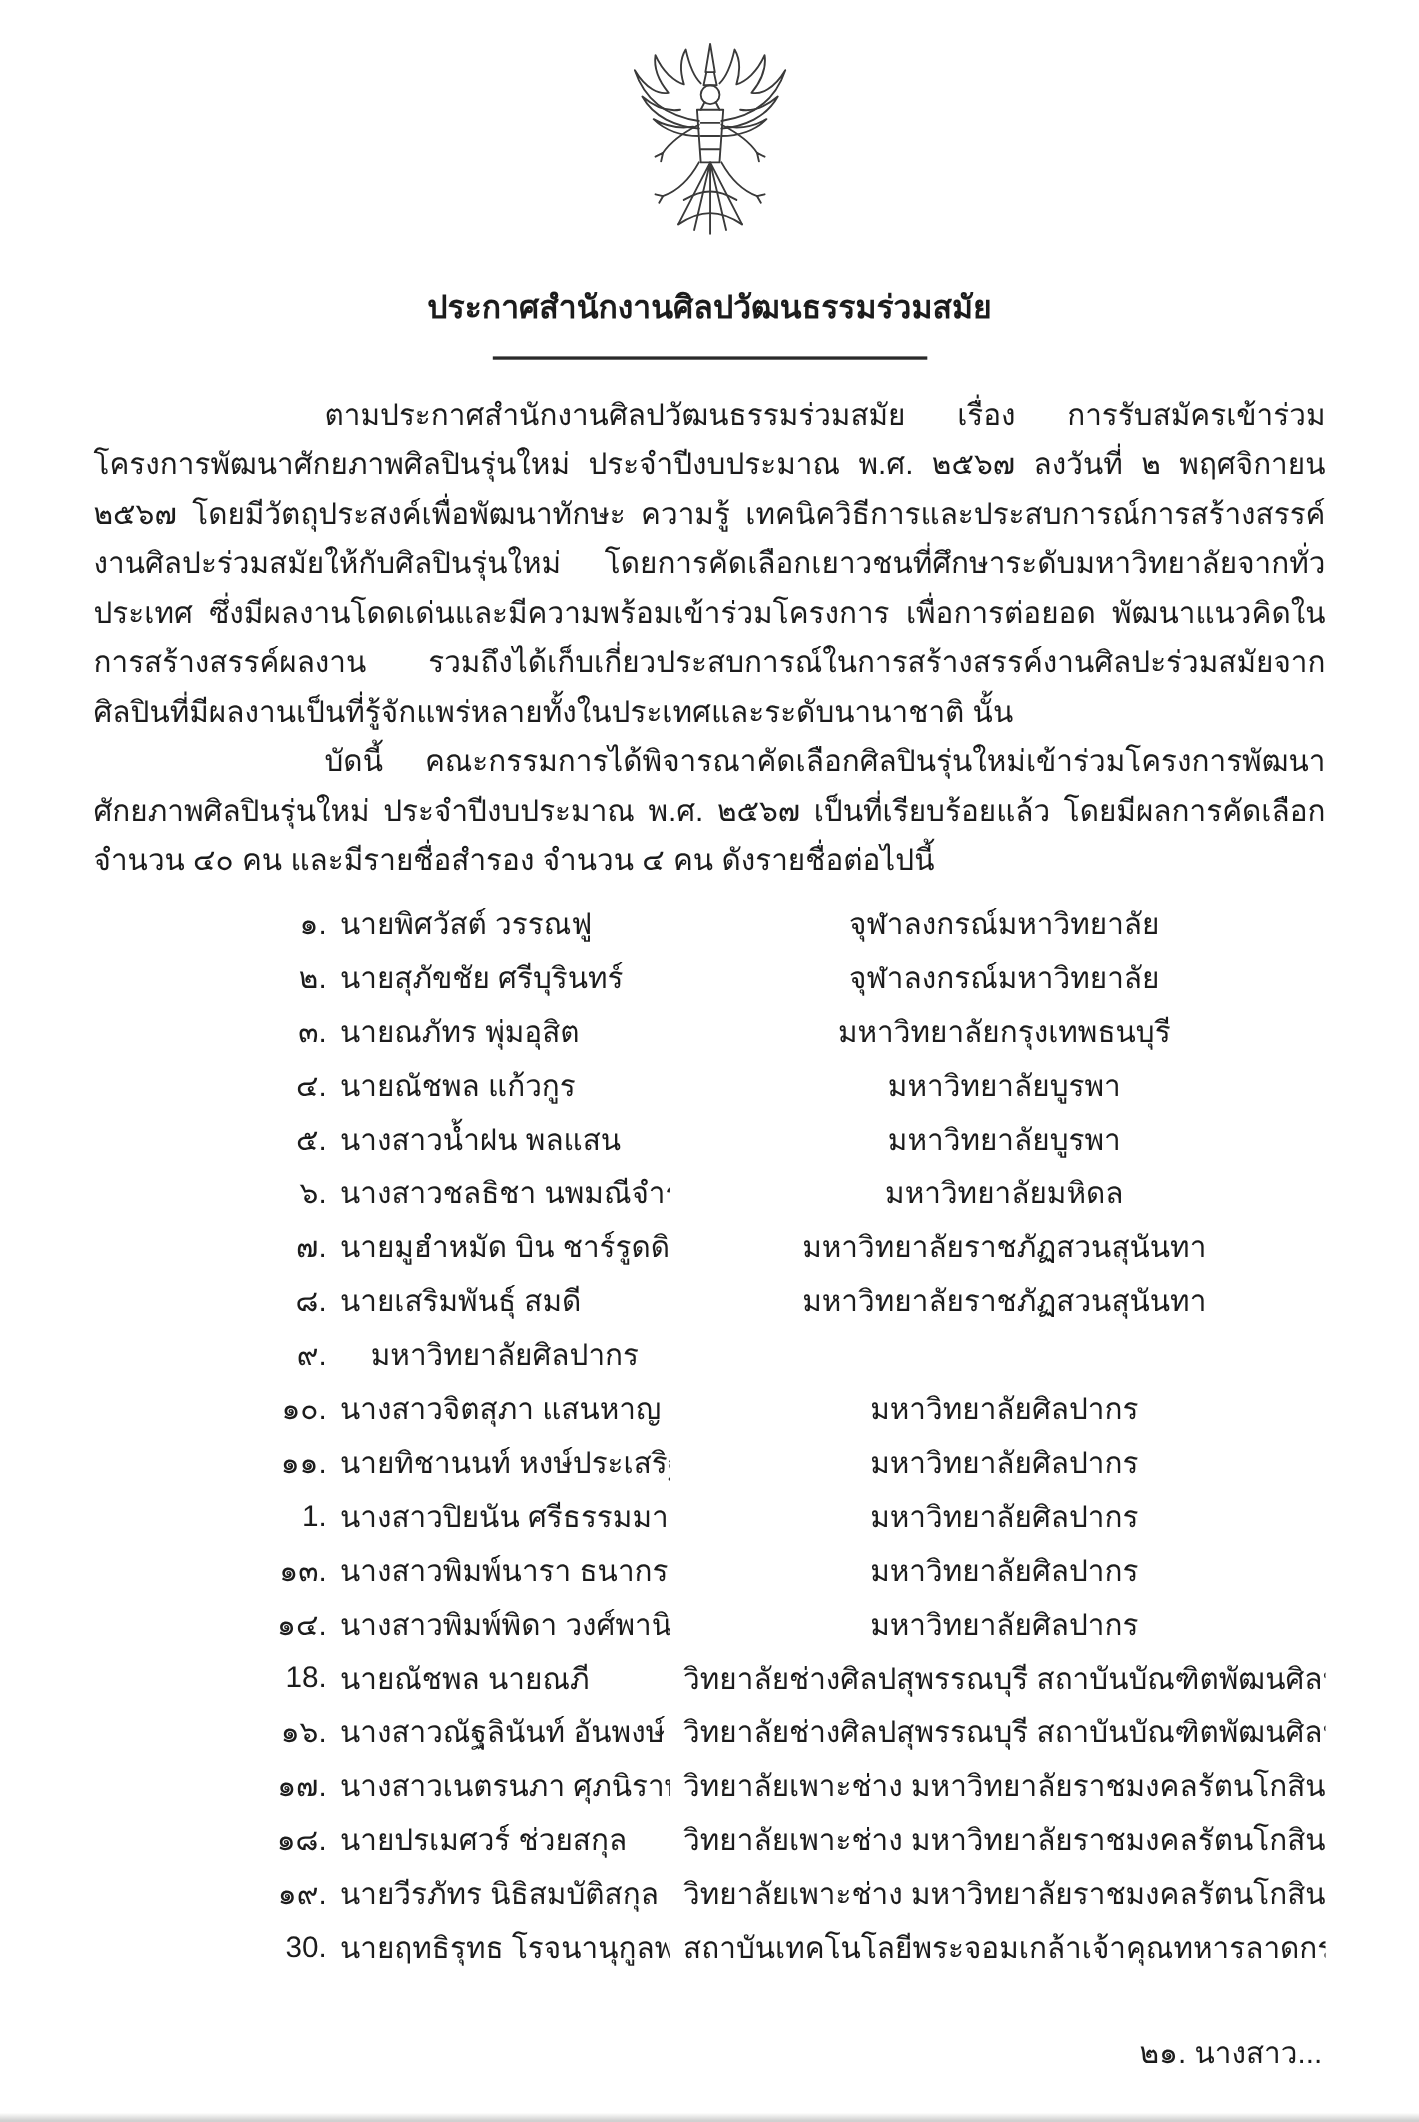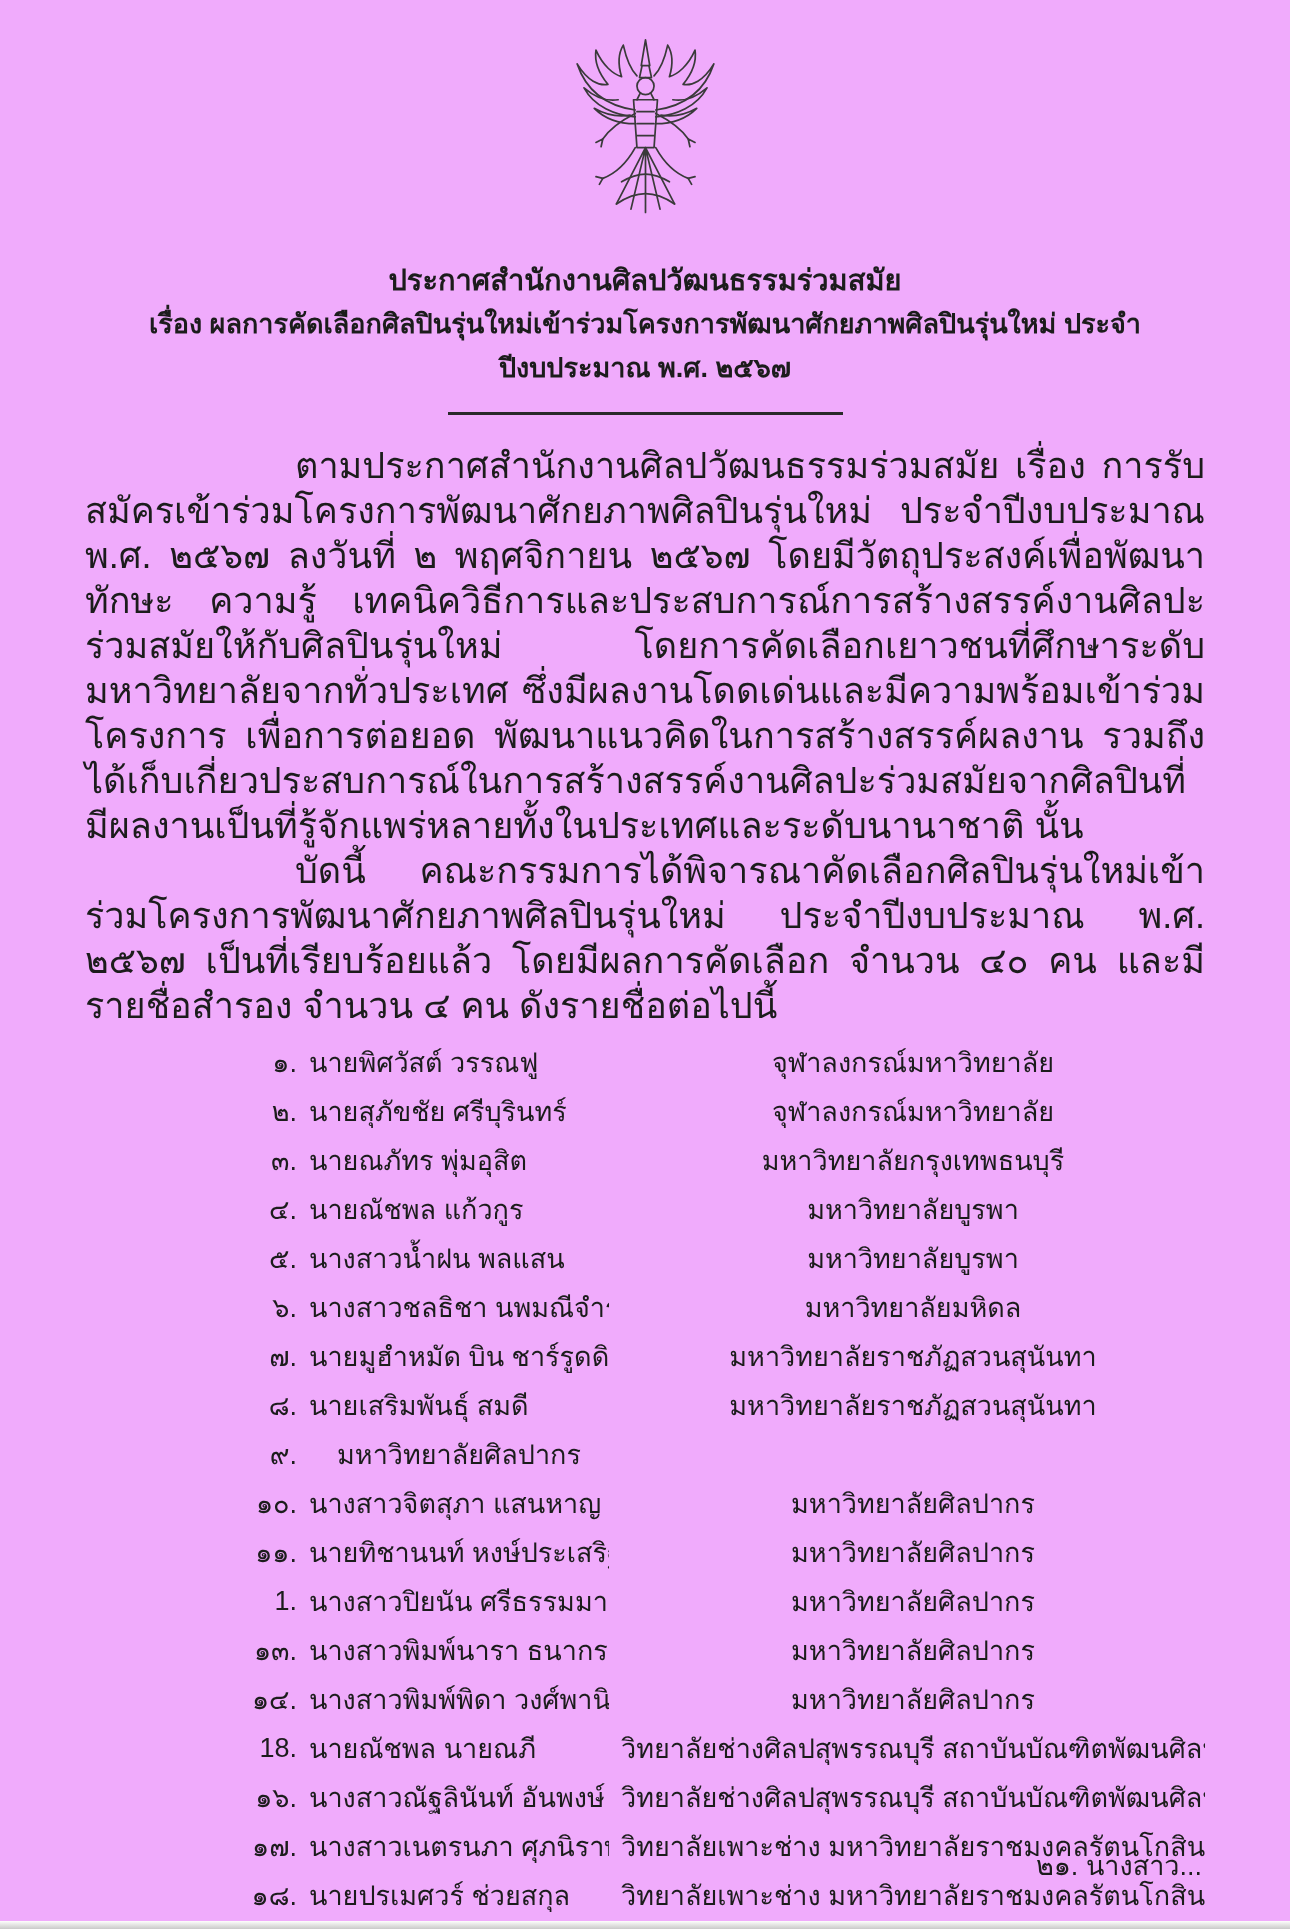--- a/index.html
+++ b/index.html
@@ -6,21 +6,21 @@
   body{
     background:#e8e8e8;
     font-family:"Liberation Sans","DejaVu Sans",sans-serif;
     -webkit-font-smoothing:antialiased;
   }
   .page{
     position:relative;
     width:1290px;
     height:1929px;
     margin:0 auto;
-    background:#f0abfc;
+    background:#ffffff;
     color:#1c1c1c;
     overflow:hidden;
     box-shadow:0 0 6px rgba(0,0,0,.25);
   }
   .inner{
     padding:28px 85px 0 85px;
   }
   
   .emblem-wrap{
     text-align:center;
@@ -46,21 +46,21 @@
   }
   .divider{
     width:395px;
     height:3px;
     background:#2a2a2a;
     margin:22px auto 0 auto;
   }
   
   .body-text{
     margin-top:28px;
-    font-size:36px;
+    font-size:27px;
     line-height:45px;
     text-align:justify;
   }
   .body-text p{
     margin:0;
     text-indent:210px;
   }
   
   .list{
     margin-top:10px;
@@ -134,21 +134,20 @@
         <path d="M120 140 L86 206 M120 140 L103 212 M120 140 L120 216 M120 140 L137 212 M120 140 L154 206"></path>
         <path d="M86 206 C98 198 110 194 120 194 C130 194 142 198 154 206"></path>
         <path d="M92 180 C102 174 112 171 120 171 C128 171 138 174 148 180"></path>
 
         <path d="M108 140 C98 158 86 170 70 176 M132 140 C142 158 154 170 170 176"></path>
         <path d="M70 176 l-8 -2 M70 176 l-4 7 M170 176 l8 -2 M170 176 l4 7"></path>
       </svg>
     </div>
 
     <div class="doc-title">ประกาศสำนักงานศิลปวัฒนธรรมร่วมสมัย</div>
-    <div class="doc-subject">เรื่อง  ผลการคัดเลือกศิลปินรุ่นใหม่เข้าร่วมโครงการพัฒนาศักยภาพศิลปินรุ่นใหม่ ประจำปีงบประมาณ พ.ศ. ๒๕๖๗</div>
     <div class="divider"></div>
 
     <div class="body-text">
         <p>ตามประกาศสำนักงานศิลปวัฒนธรรมร่วมสมัย เรื่อง การรับสมัครเข้าร่วมโครงการพัฒนาศักยภาพศิลปินรุ่นใหม่ ประจำปีงบประมาณ พ.ศ. ๒๕๖๗ ลงวันที่ ๒ พฤศจิกายน ๒๕๖๗ โดยมีวัตถุประสงค์เพื่อพัฒนาทักษะ ความรู้ เทคนิควิธีการและประสบการณ์การสร้างสรรค์งานศิลปะร่วมสมัยให้กับศิลปินรุ่นใหม่ โดยการคัดเลือกเยาวชนที่ศึกษาระดับมหาวิทยาลัยจากทั่วประเทศ ซึ่งมีผลงานโดดเด่นและมีความพร้อมเข้าร่วมโครงการ เพื่อการต่อยอด พัฒนาแนวคิดในการสร้างสรรค์ผลงาน รวมถึงได้เก็บเกี่ยวประสบการณ์ในการสร้างสรรค์งานศิลปะร่วมสมัยจากศิลปินที่มีผลงานเป็นที่รู้จักแพร่หลายทั้งในประเทศและระดับนานาชาติ นั้น</p>
         <p>บัดนี้ คณะกรรมการได้พิจารณาคัดเลือกศิลปินรุ่นใหม่เข้าร่วมโครงการพัฒนาศักยภาพศิลปินรุ่นใหม่ ประจำปีงบประมาณ พ.ศ. ๒๕๖๗ เป็นที่เรียบร้อยแล้ว โดยมีผลการคัดเลือก จำนวน ๔๐ คน และมีรายชื่อสำรอง จำนวน ๔ คน ดังรายชื่อต่อไปนี้</p>
       </div>
 
     <div class="list">
         <div class="list-row">
           <span class="num">๑.</span>

